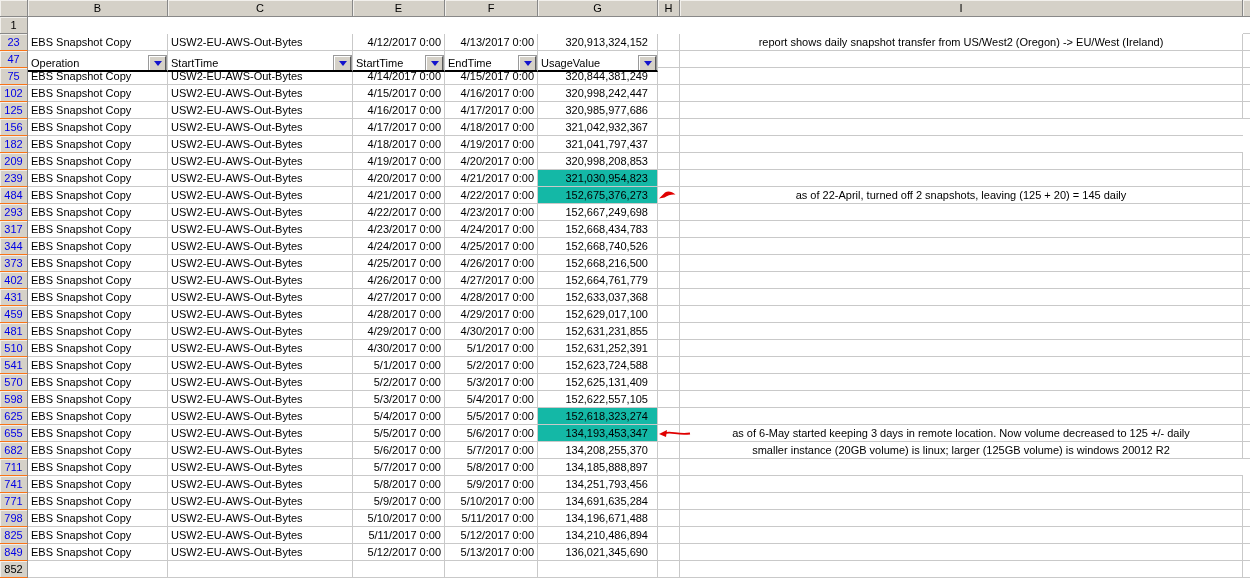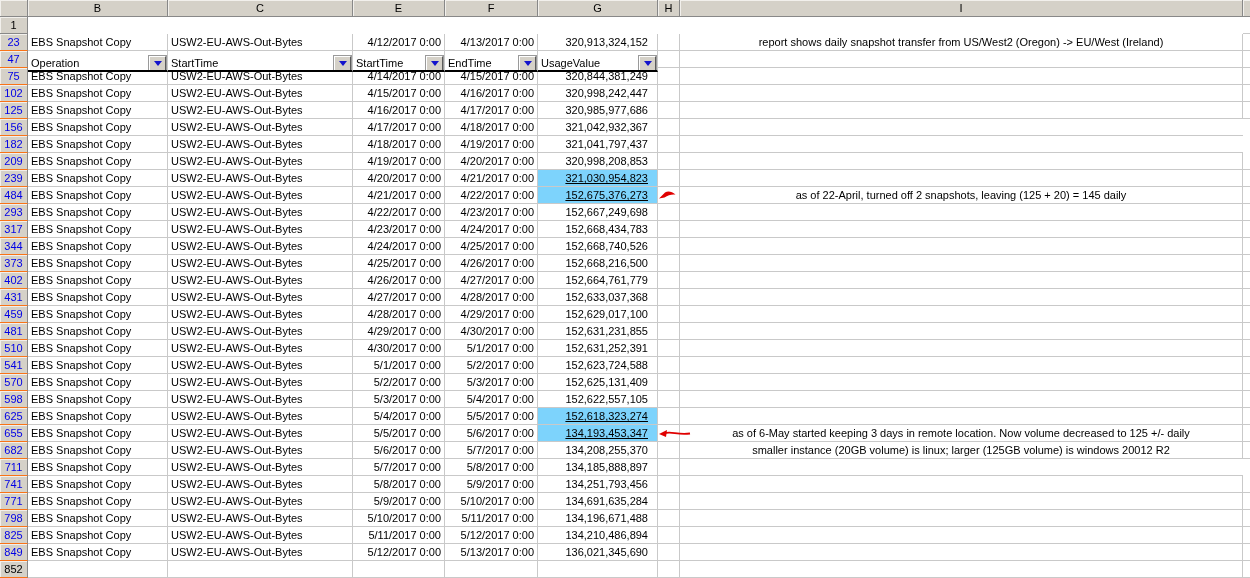--- a/index.html
+++ b/index.html
@@ -58,21 +58,21 @@
     cursor:pointer;
   }
   .filterbtn .tri{
     width:0;height:0;
     border-left:4px solid transparent;
     border-right:4px solid transparent;
     border-top:5px solid #1414cc;
   }
   .right{text-align:right;}
   .num{padding-right:9px;}
-  .hl{background:#7dd3fc;text-decoration:underline;}
+  .hl{background:#14b8a6;}
   .hcol{position:relative;overflow:visible;padding:0;}
   .arrow-svg{position:absolute;top:3px;left:1px;z-index:5;pointer-events:none;}
   .sliver{border-right:none;}
   .corner{border-right:1px solid #888;border-bottom:1px solid #888;}
 </style>
 </head>
 <body>
 
 <div class="sheet" id="sheet">
     <div class="row">

